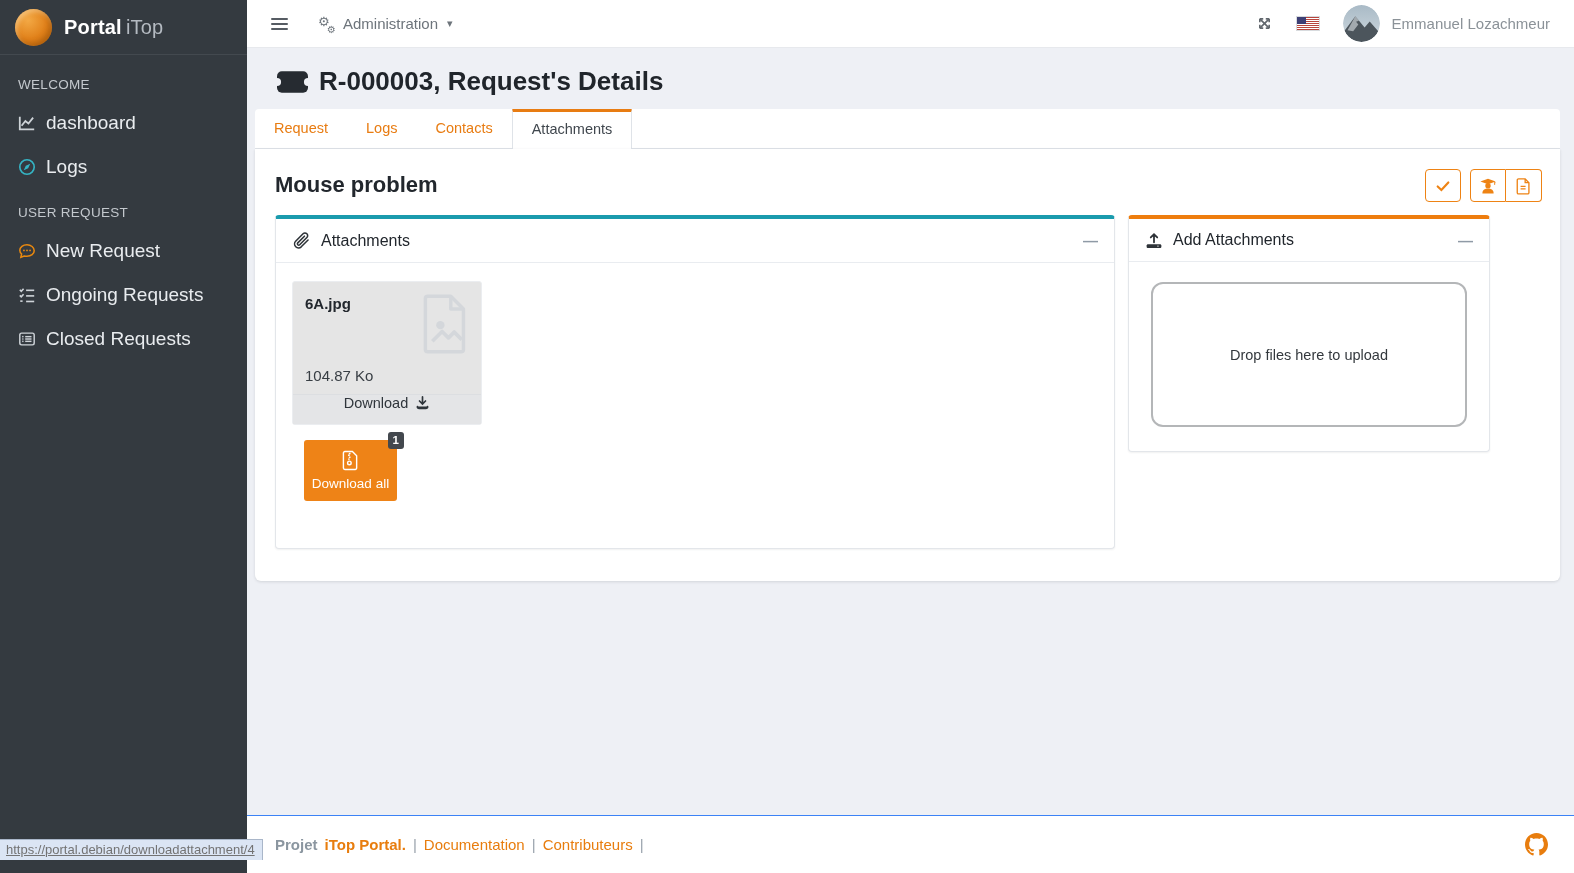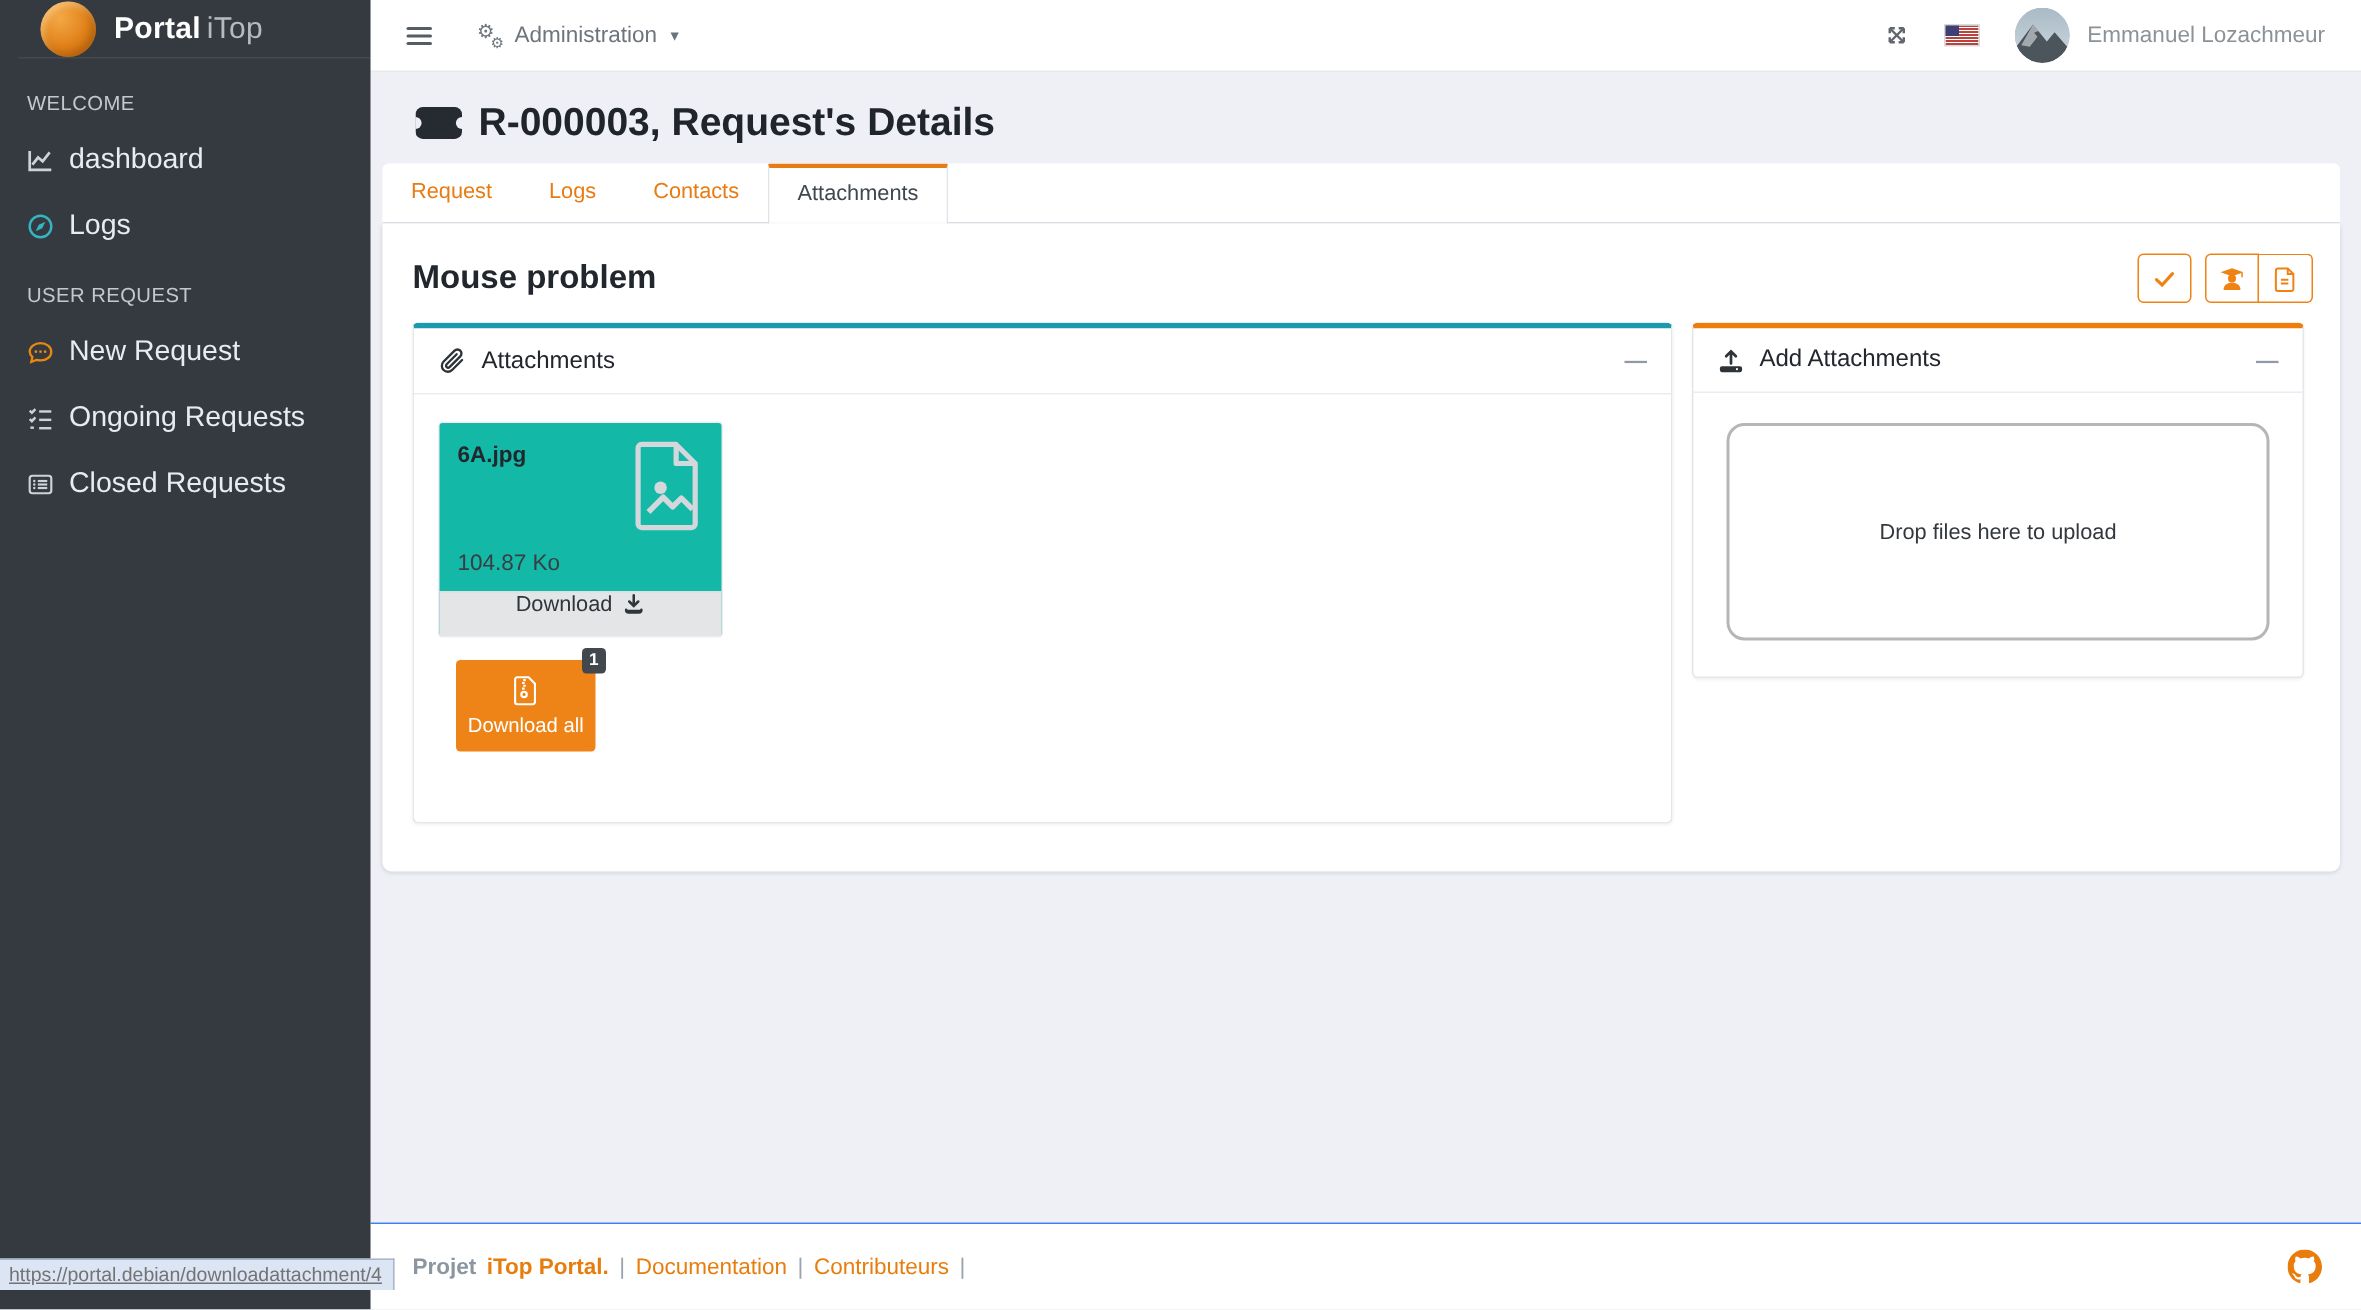--- a/index.html
+++ b/index.html
@@ -2,21 +2,21 @@
 <html><head>
 <meta charset="utf-8">
 <style>
   * { margin:0; padding:0; box-sizing:border-box; }
   html,body { width:1574px; height:873px; overflow:hidden; }
   body { font-family:"Liberation Sans", sans-serif; background:#eef0f5; }
   .page { position:relative; width:1574px; height:873px; display:flex; }
 
   
   .sidebar { width:247px; flex-shrink:0; background:#343a40; color:#ced3d8; display:flex; flex-direction:column; z-index:2; }
-  .brand { height:39px; display:flex; align-items:center; gap:12px; padding:0 15px; border-bottom:1px solid rgba(255,255,255,.08); cursor:pointer;margin-left:12px; }
+  .brand { height:55px; display:flex; align-items:center; gap:12px; padding:0 15px; border-bottom:1px solid rgba(255,255,255,.08); cursor:pointer; }
   .logo { width:37px; height:37px; border-radius:50%; background:radial-gradient(circle at 35% 30%, #f3a945, #e08019 55%, #c96f10); box-shadow:inset -3px -3px 5px rgba(120,60,0,.35), inset 2px 3px 4px rgba(255,230,180,.5); }
   .brand-title { font-size:20px; color:#fff; font-weight:bold; letter-spacing:.2px; }
   .brand-title .light { color:#b4bac1; font-weight:normal; margin-left:4px; }
   .nav { padding-top:6px; }
   .nav-section { padding:16px 18px 9px; font-size:13.5px; color:#c3c8cd; letter-spacing:.3px; }
   .nav-item { display:flex; align-items:center; gap:10px; padding:11px 18px; font-size:19px; color:#e9ecef; cursor:pointer; }
   .nav-item svg { width:18px; height:18px; flex-shrink:0; }
 
   
   .main { flex:1; display:flex; flex-direction:column; position:relative; min-width:0; }
@@ -50,26 +50,26 @@
   .actions { display:flex; gap:9px; }
   .btn-outline { min-width:36px; height:33px; background:#fff; border:1px solid #ee8314; border-radius:4px; display:flex; align-items:center; justify-content:center; cursor:pointer; }
   .btn-group { display:flex; }
   .btn-group .btn-outline { border-radius:0; border-left-width:0; }
   .btn-group .btn-outline:first-child { border-radius:4px 0 0 4px; border-left-width:1px; }
   .btn-group .btn-outline:last-child { border-radius:0 4px 4px 0; }
 
   .cards { display:flex; gap:13px; margin-top:13px; align-items:flex-start; }
   .card { background:#fff; border:1px solid #e3e6ea; border-radius:4px; box-shadow:0 1px 2px rgba(40,50,60,.07); }
   .card-attachments { width:840px; height:334px; border-top:4px solid #1a9bad; }
-  .card-add { width:408px; height:237px; border-top:4px solid #ee7d0e; }
+  .card-add { width:362px; height:237px; border-top:4px solid #ee7d0e; }
   .card-head { display:flex; align-items:center; gap:10px; padding:12px 16px; border-bottom:1px solid #e9ecf0; font-size:16px; color:#22272d; }
   .minus { margin-left:auto; color:#8f9aa6; cursor:pointer; font-weight:bold; font-size:15px; }
 
   .card-body { padding:18px 16px; }
-  .file-tile { width:190px; border:1px solid #ebedf0; background:#14b8a6; border-radius:3px; }
+  .file-tile { width:190px; border:1px solid #ebedf0; background:#e5e5e5; border-radius:3px; }
   .tile-body { position:relative; height:112px; padding:13px 12px; }
   .file-name { font-weight:bold; font-size:15px; color:#22272d; }
   .file-icon { position:absolute; top:12px; right:10px; }
   .file-size { position:absolute; left:12px; bottom:10px; font-size:15px; color:#383e44; }
   .tile-footer { background:#e4e5e7; border-top:1px solid #dcdee1; display:flex; align-items:flex-start; justify-content:center; gap:7px; height:30px; font-size:14.5px; color:#2f353b; cursor:pointer; }
 
   .download-all { position:relative; margin-top:15px; margin-left:12px; width:93px; height:61px; background:#ee8317; border-radius:3px; color:#fff; display:flex; flex-direction:column; align-items:center; justify-content:center; gap:5px; font-size:13.5px; cursor:pointer; }
   .badge { position:absolute; top:-8px; right:-7px; background:#43484e; color:#fff; font-size:11.5px; font-weight:bold; padding:2px 5px; border-radius:3px; line-height:1.1; }
 
   .card-add .card-body { padding:20px 22px; }

